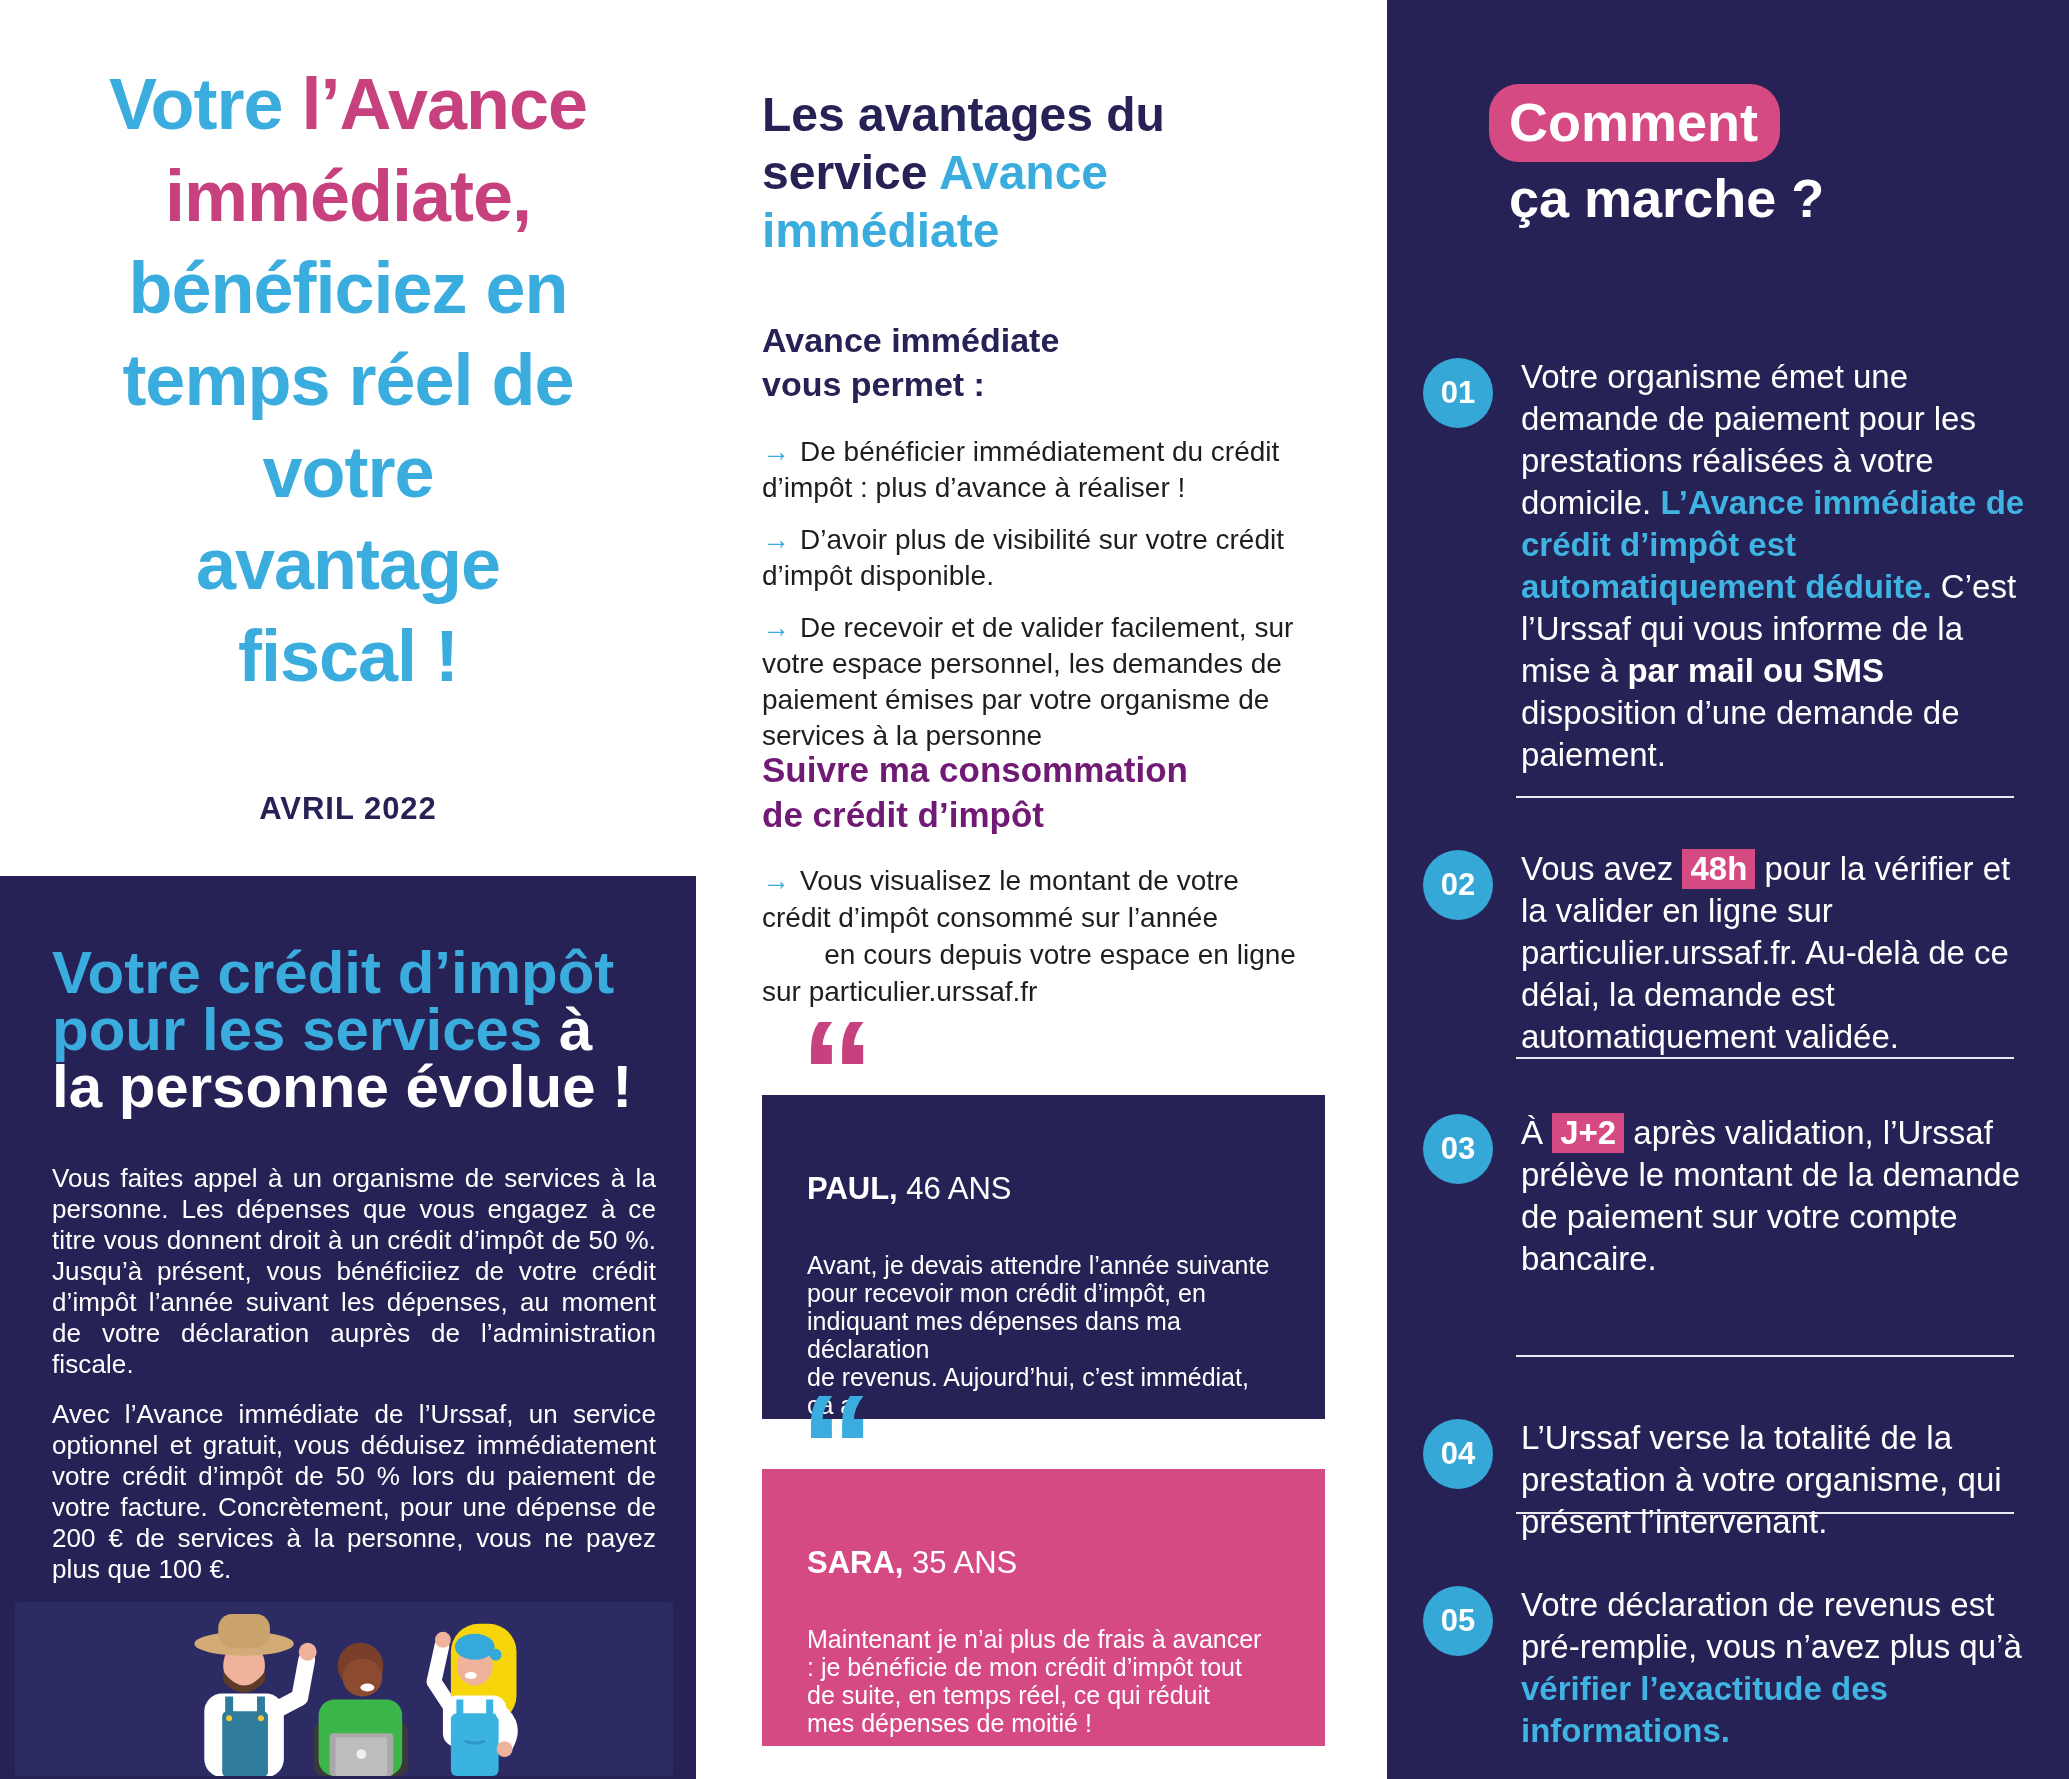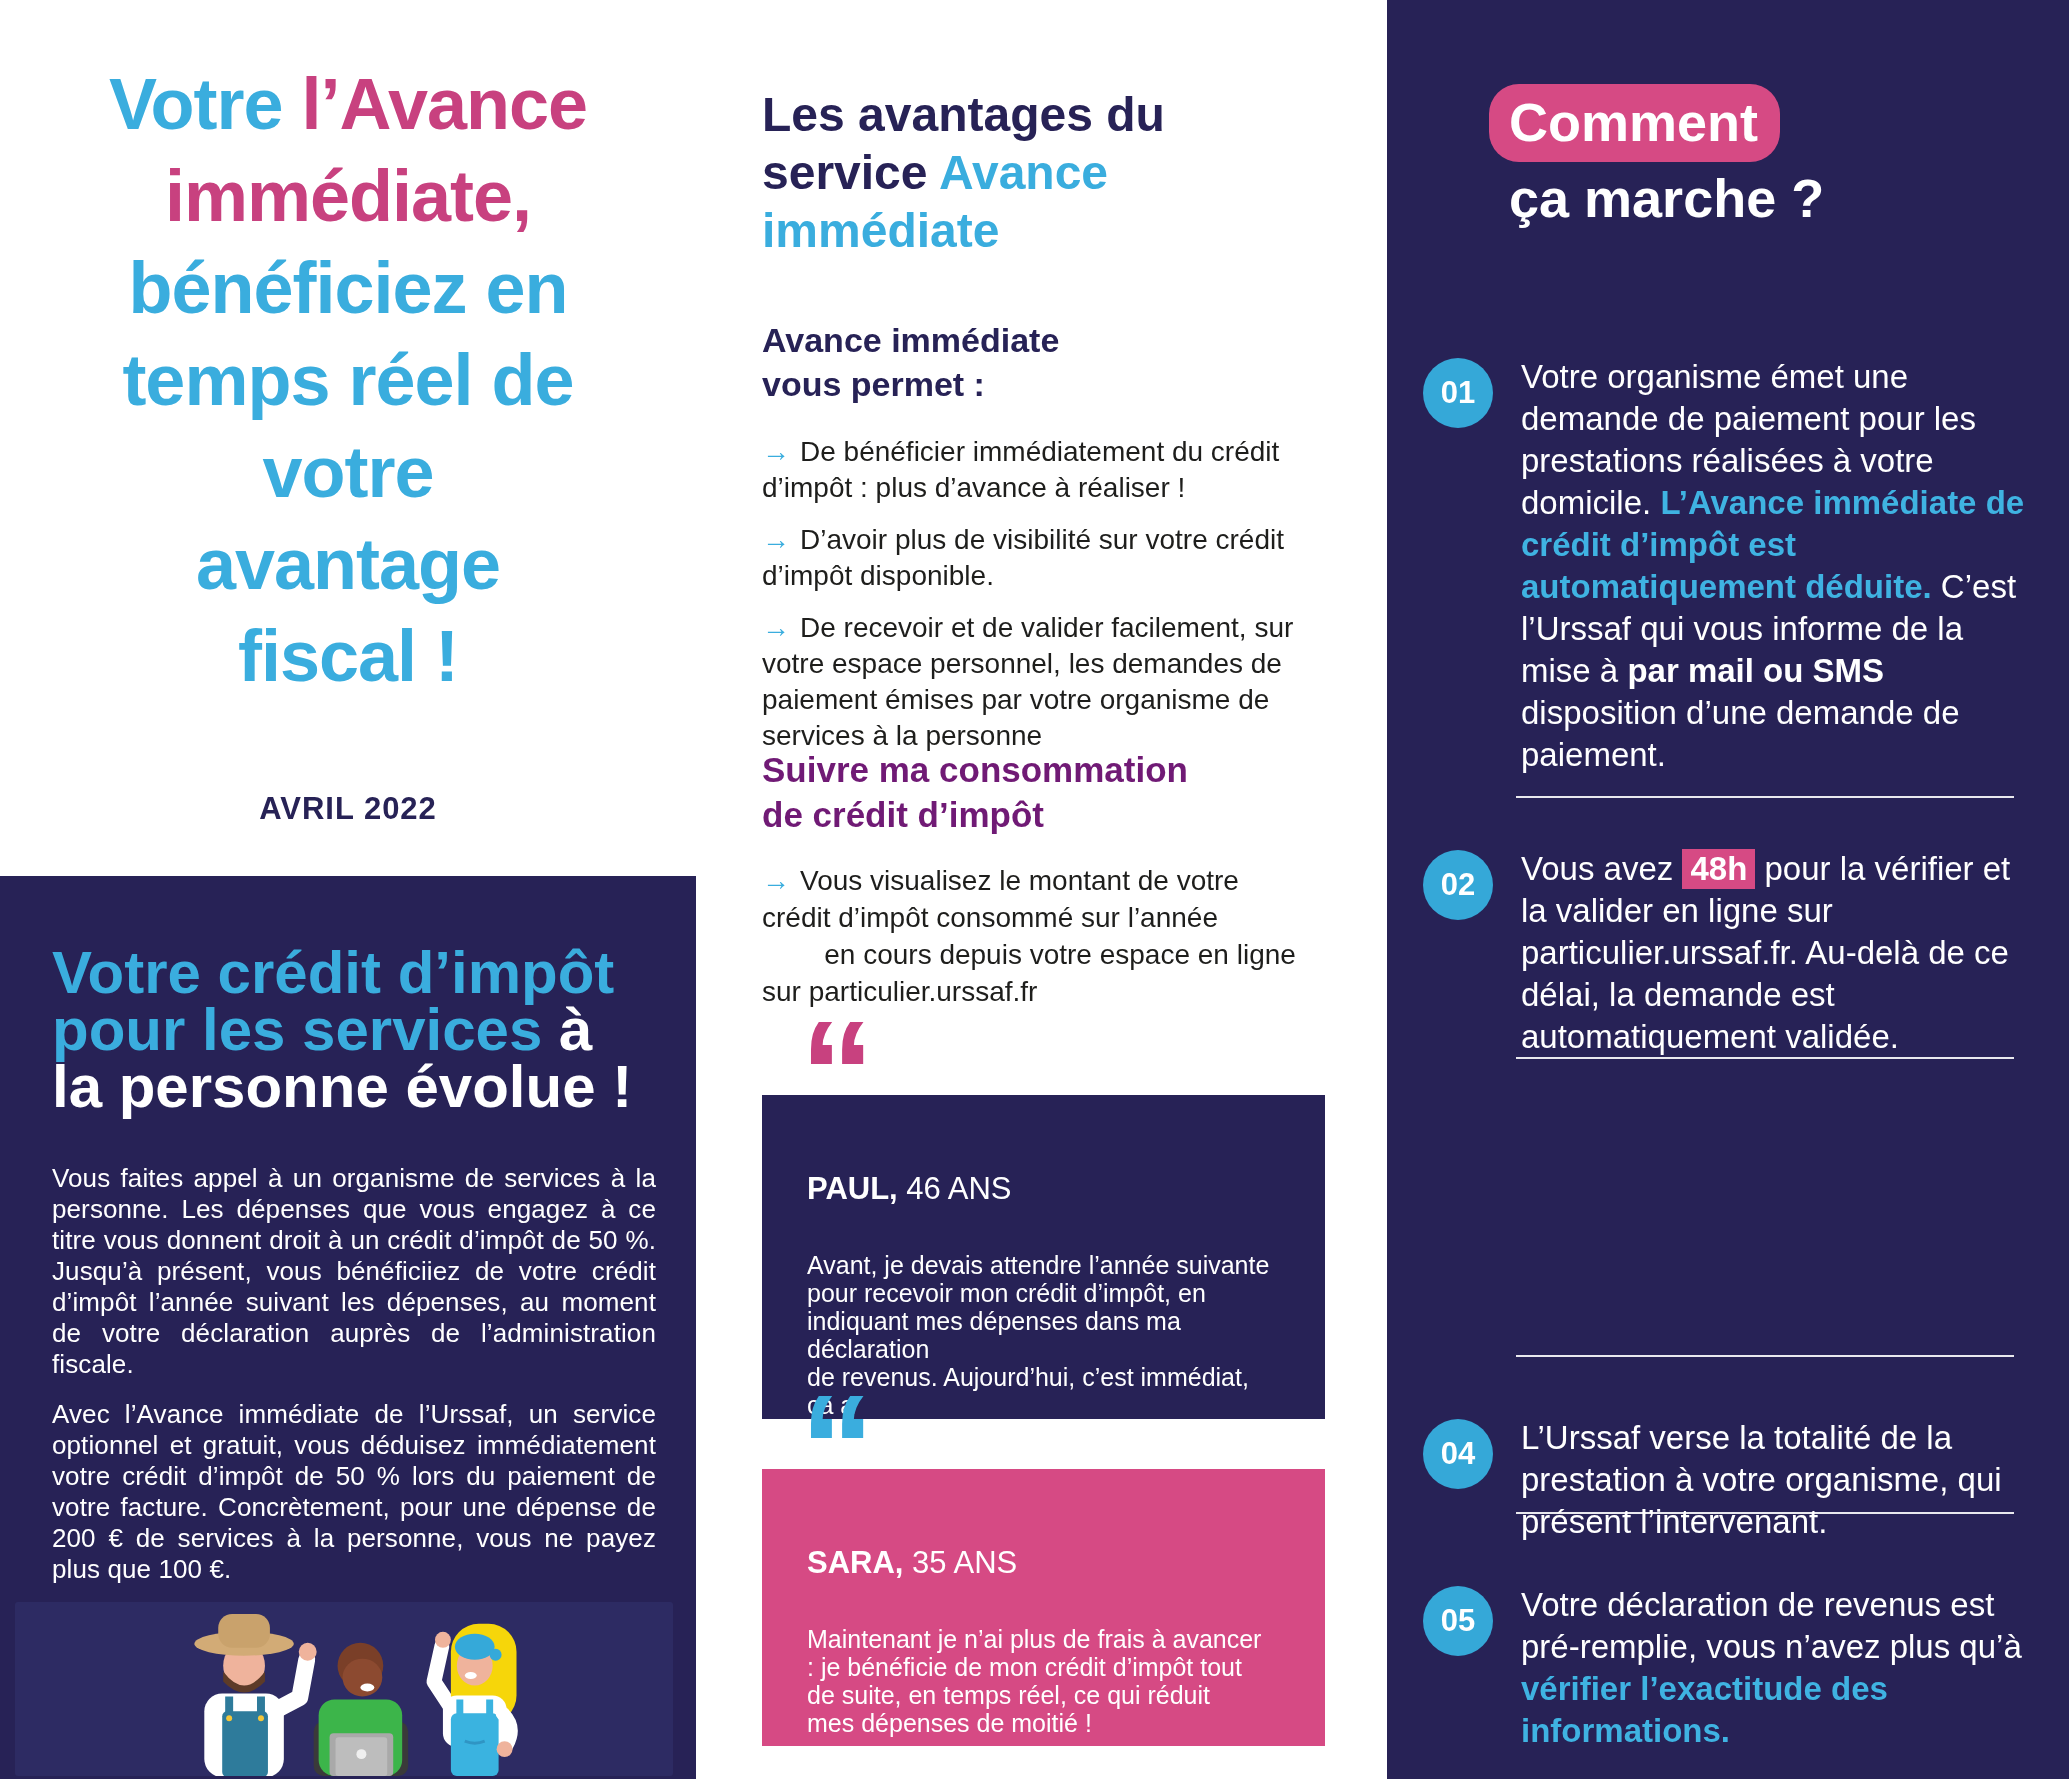--- a/index.html
+++ b/index.html
@@ -218,20 +218,24 @@
       <div class="step-text"><span>Votre organisme émet une demande de paiement pour les prestations réalisées à votre domicile. </span><span class="seg-blue">L’Avance immédiate de crédit d’impôt est automatiquement déduite.</span><span> C’est l’Urssaf qui vous informe de la mise à </span><span class="seg-bold">par mail ou SMS</span><span> disposition d’une demande de paiement.</span></div>
     </div>
     <hr class="sep sep1">
 
     <div class="step s2">
       <div class="step-num">02</div>
       <div class="step-text"><span>Vous avez </span><span class="chip">48h</span><span> pour la vérifier et la valider en ligne sur particulier.urssaf.fr. Au-delà de ce délai, la demande est automatiquement validée.</span></div>
     </div>
     <hr class="sep sep2">
 
+    <div class="step s3">
+      <div class="step-num">03</div>
+      <div class="step-text"><span>À </span><span class="chip">J+2</span><span> après validation, l’Urssaf prélève le montant de la demande de paiement sur votre compte bancaire.</span></div>
+    </div>
     <hr class="sep sep3">
 
     <div class="step s4">
       <div class="step-num">04</div>
       <div class="step-text"><span>L’Urssaf verse la totalité de la prestation à votre organisme, qui présent l’intervenant.</span></div>
     </div>
     <hr class="sep sep4">
 
     <div class="step s5">
       <div class="step-num">05</div>

